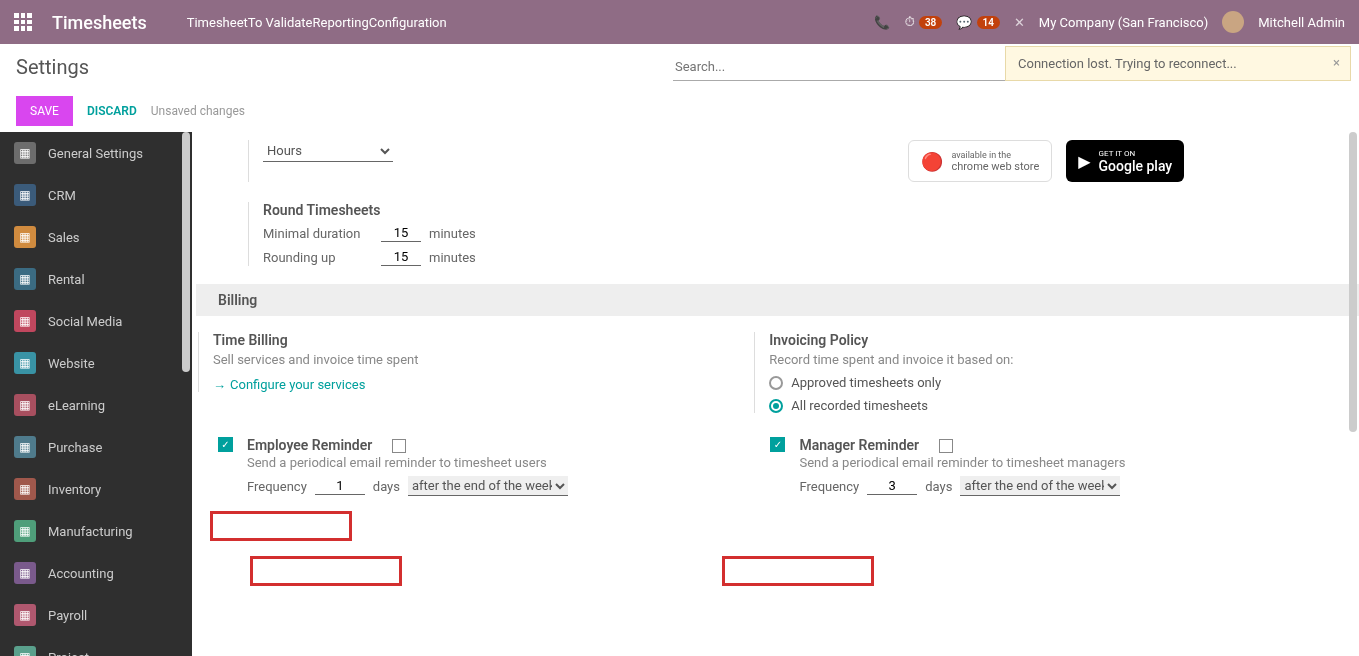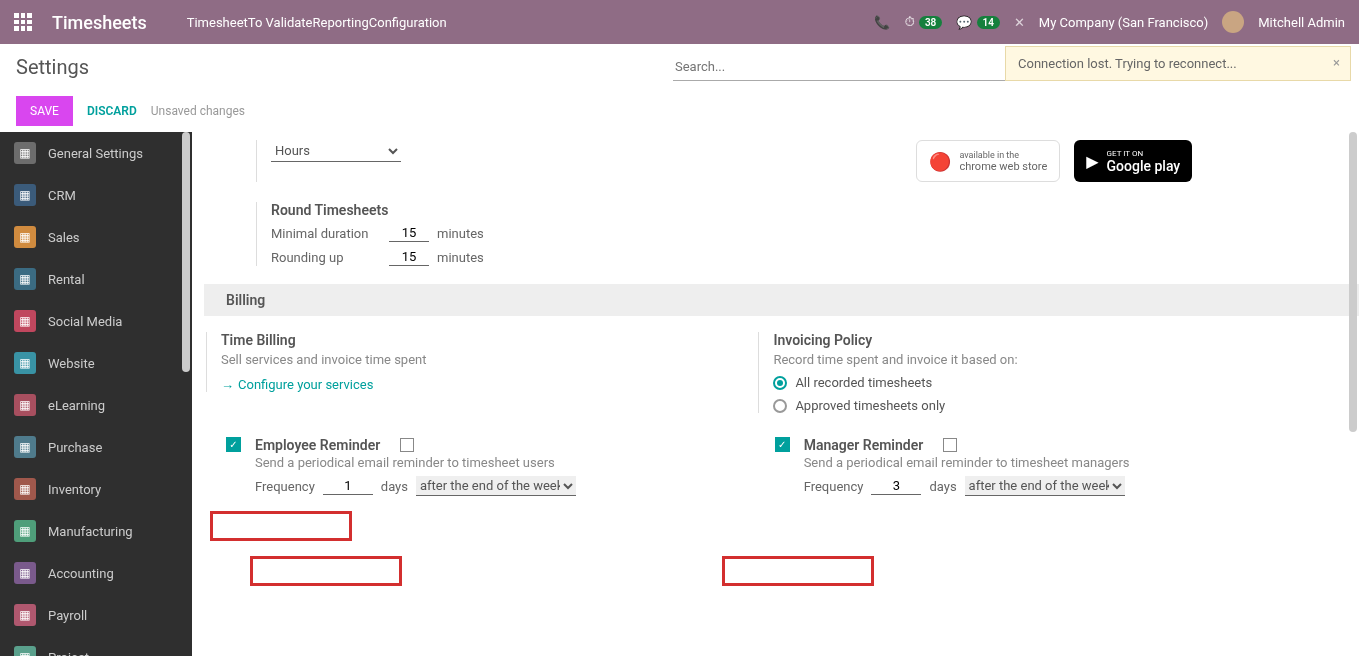--- a/index.html
+++ b/index.html
@@ -5,35 +5,35 @@
 *{box-sizing:border-box;margin:0;padding:0;font-family:-apple-system,BlinkMacSystemFont,"Segoe UI",Roboto,Arial,sans-serif}
 body{width:1359px;height:656px;overflow:hidden;background:#fff;position:relative}
 .topbar{height:44px;background:#8f6c85;display:flex;align-items:center;color:#fff;padding:0 14px;font-size:13px}
 .apps-icon{width:18px;height:18px;display:grid;grid-template-columns:repeat(3,1fr);grid-template-rows:repeat(3,1fr);gap:2px;margin-right:20px;cursor:pointer}
 .apps-icon span{background:#fff}
 .brand{font-size:18px;font-weight:500;margin-right:40px}
 .top-menu{display:flex;flex:1}
 .top-menu span{cursor:pointer}
 .top-right{display:flex;align-items:center;gap:14px}
 .badge-wrap{display:flex;align-items:center;gap:4px;background:transparent;cursor:pointer}
-.badge{background:#15803d;color:#fff;border-radius:10px;font-size:10px;padding:1px 6px;font-weight:600}
+.badge{background:#c2410c;color:#fff;border-radius:10px;font-size:10px;padding:1px 6px;font-weight:600}
 .avatar{width:22px;height:22px;border-radius:50%;background:#c9a582}
 .subbar{height:46px;display:flex;align-items:center;padding:0 16px;border-bottom:0}
 .page-title{font-size:20px;color:#555}
 .search-area{margin-left:auto;width:660px;margin-right:10px}
 .search-input{width:100%;border:none;border-bottom:1px solid #aaa;padding:6px 2px;font-size:13px;outline:none;color:#555}
 .actionbar{height:42px;display:flex;align-items:center;padding:0 16px;gap:14px}
 .btn-save{background:#d946ef;color:#fff;border:none;padding:8px 14px;font-size:12px;font-weight:400;cursor:pointer}
 .btn-discard{color:#00a09d;background:none;border:none;font-size:12px;font-weight:600;cursor:pointer}
 .unsaved{color:#999;font-size:12px}
 .main{display:flex;height:524px}
 .sidebar{width:192px;background:#2f2f2f;overflow-y:auto;position:relative}
 .sidebar-item{display:flex;align-items:center;gap:12px;padding:10px 14px;color:#ccc;font-size:13px;cursor:pointer}
 .sidebar-icon{width:22px;height:22px;border-radius:3px;display:flex;align-items:center;justify-content:center;color:#fff;font-size:12px}
-.content{flex:1;overflow-y:auto;padding:8px 0 0 12px;position:relative}
+.content{flex:1;overflow-y:auto;padding:8px 0 0 4px;position:relative}
 .content-inner{padding-left:52px}
 .setting-block{display:flex;gap:40px;margin-bottom:18px}
 .setting-left-border{border-left:1px solid #ddd;padding-left:14px}
 .select-underline{border:none;border-bottom:1px solid #666;background:none;padding:2px 0;width:130px;font-size:13px;color:#555}
 .store-badges{display:flex;gap:14px;margin-left:200px}
 .store-badge{height:42px;border-radius:6px;display:flex;align-items:center;padding:0 12px;font-size:10px;gap:8px}
 .store-chrome{background:#fff;border:1px solid #ddd;color:#666}
 .store-dark{background:#000;color:#fff}
 .round-block{margin-top:20px}
 .setting-title{font-size:14px;font-weight:600;color:#555;margin-bottom:4px}
@@ -44,21 +44,21 @@
 .col{width:48%}
 .col-inner{border-left:1px solid #ddd;padding-left:14px;margin-left:40px}
 .setting-desc{color:#888;font-size:13px;margin-top:2px}
 .link-teal{color:#00a09d;font-size:13px;cursor:pointer;display:flex;align-items:center;gap:4px;margin-top:10px}
 .radio-row{display:flex;align-items:center;gap:8px;margin-top:8px;font-size:13px;color:#555}
 .radio{width:14px;height:14px;border-radius:50%;border:2px solid #00a09d;display:inline-block;position:relative}
 .radio.checked::after{content:"";position:absolute;inset:2px;border-radius:50%;background:#00a09d}
 .radio.unchecked{border-color:#999}
 .checkbox{width:15px;height:15px;background:#00a09d;display:inline-flex;align-items:center;justify-content:center;color:#fff;font-size:10px}
 .check-block{display:flex;gap:14px;padding-left:10px;margin-top:8px}
-.reminder-title{font-size:14px;font-weight:600;color:#555;display:flex;align-items:center;gap:20px}
+.reminder-title{font-size:14px;font-weight:600;color:#555;display:flex;align-items:flex-end;gap:20px}
 .company-icon{width:14px;height:14px;border:1px solid #888;display:inline-block}
 .highlight-box{border:3px solid #d32f2f;position:absolute}
 .toast{position:absolute;top:46px;right:8px;background:#fff8e1;border:1px solid #e8d9a8;padding:9px 34px 9px 12px;font-size:13px;color:#666;z-index:100;width:346px}
 .toast-close{position:absolute;right:10px;top:8px;cursor:pointer;color:#999}
 .sel-underline{border:none;border-bottom:1px solid #666;font-size:13px;color:#555;padding:1px 0}
 .scroll-thumb{position:absolute;right:0;top:0;width:8px;height:240px;background:#ccc;border-radius:4px}
 </style>
 </head>
 <body>
 
@@ -216,26 +216,26 @@
               <span>→</span>
               <span>Configure your services</span>
             </div>
         </div>
       </div>
       <div class="col">
         <div class="col-inner" style="margin-left:0">
           <div class="setting-title">Invoicing Policy</div>
           <div class="setting-desc">Record time spent and invoice it based on:</div>
           <div class="radio-row">
+              <span class="radio unchecked"></span>
+              <span>Approved timesheets only</span>
+            </div>
+          <div class="radio-row">
               <span class="radio checked"></span>
               <span>All recorded timesheets</span>
-            </div>
-          <div class="radio-row">
-              <span class="radio unchecked"></span>
-              <span>Approved timesheets only</span>
             </div>
         </div>
       </div>
     </div>
 
 
     <div class="two-col" style="padding-left:12px">
       <div class="col">
         <div class="check-block">
           <span class="checkbox">✓</span>

